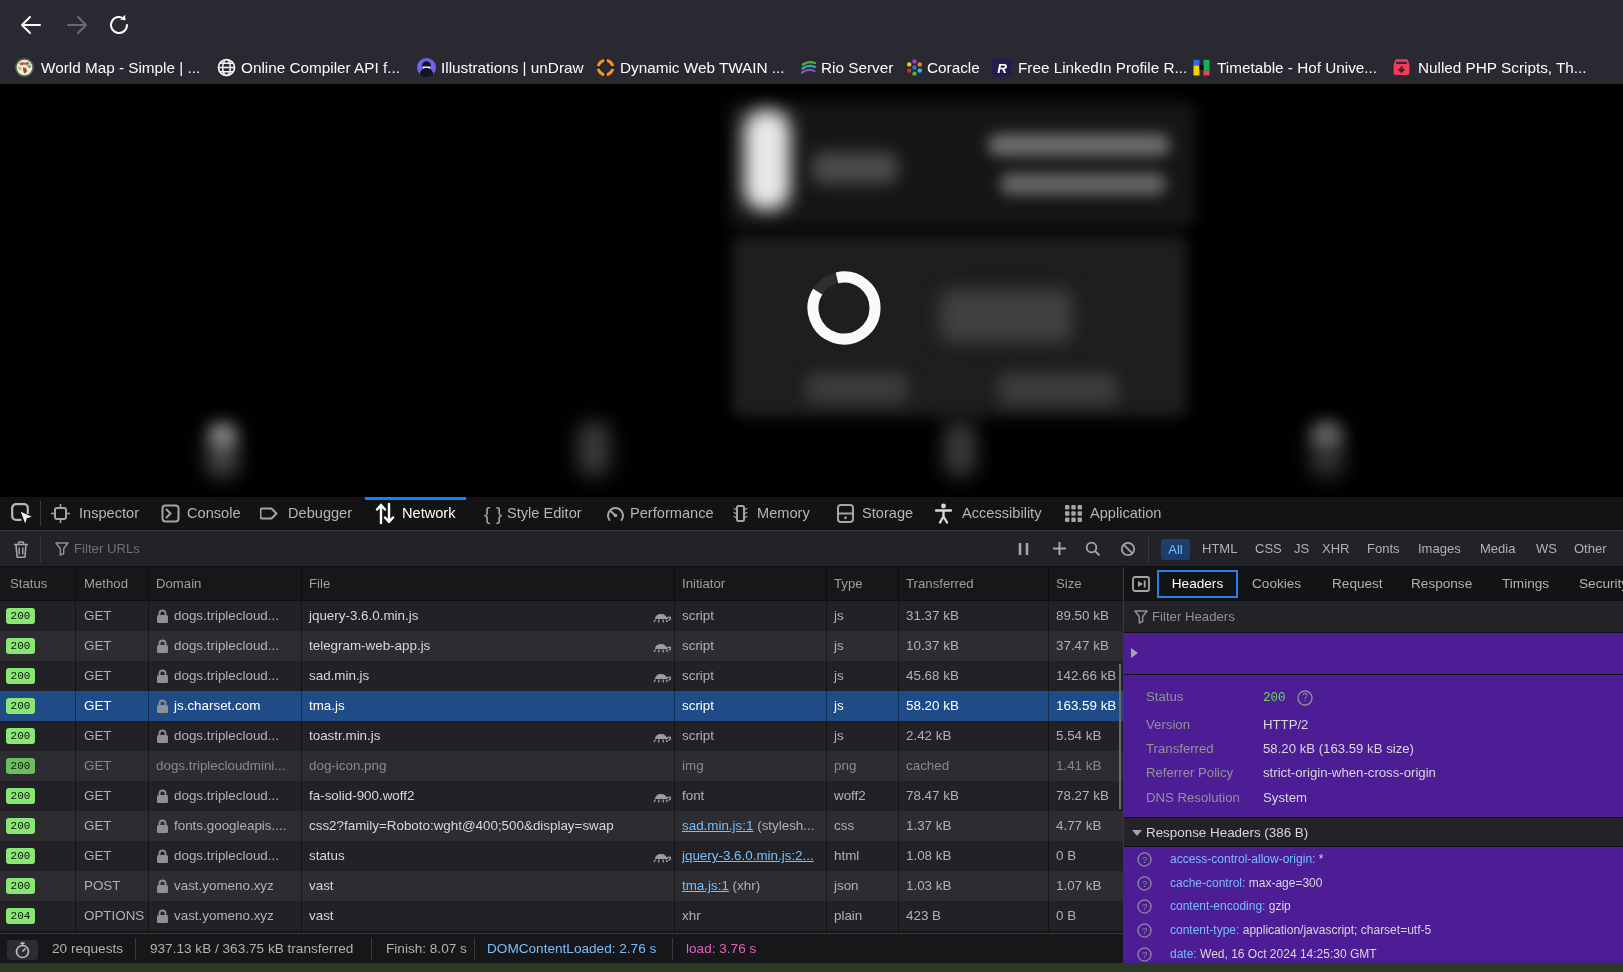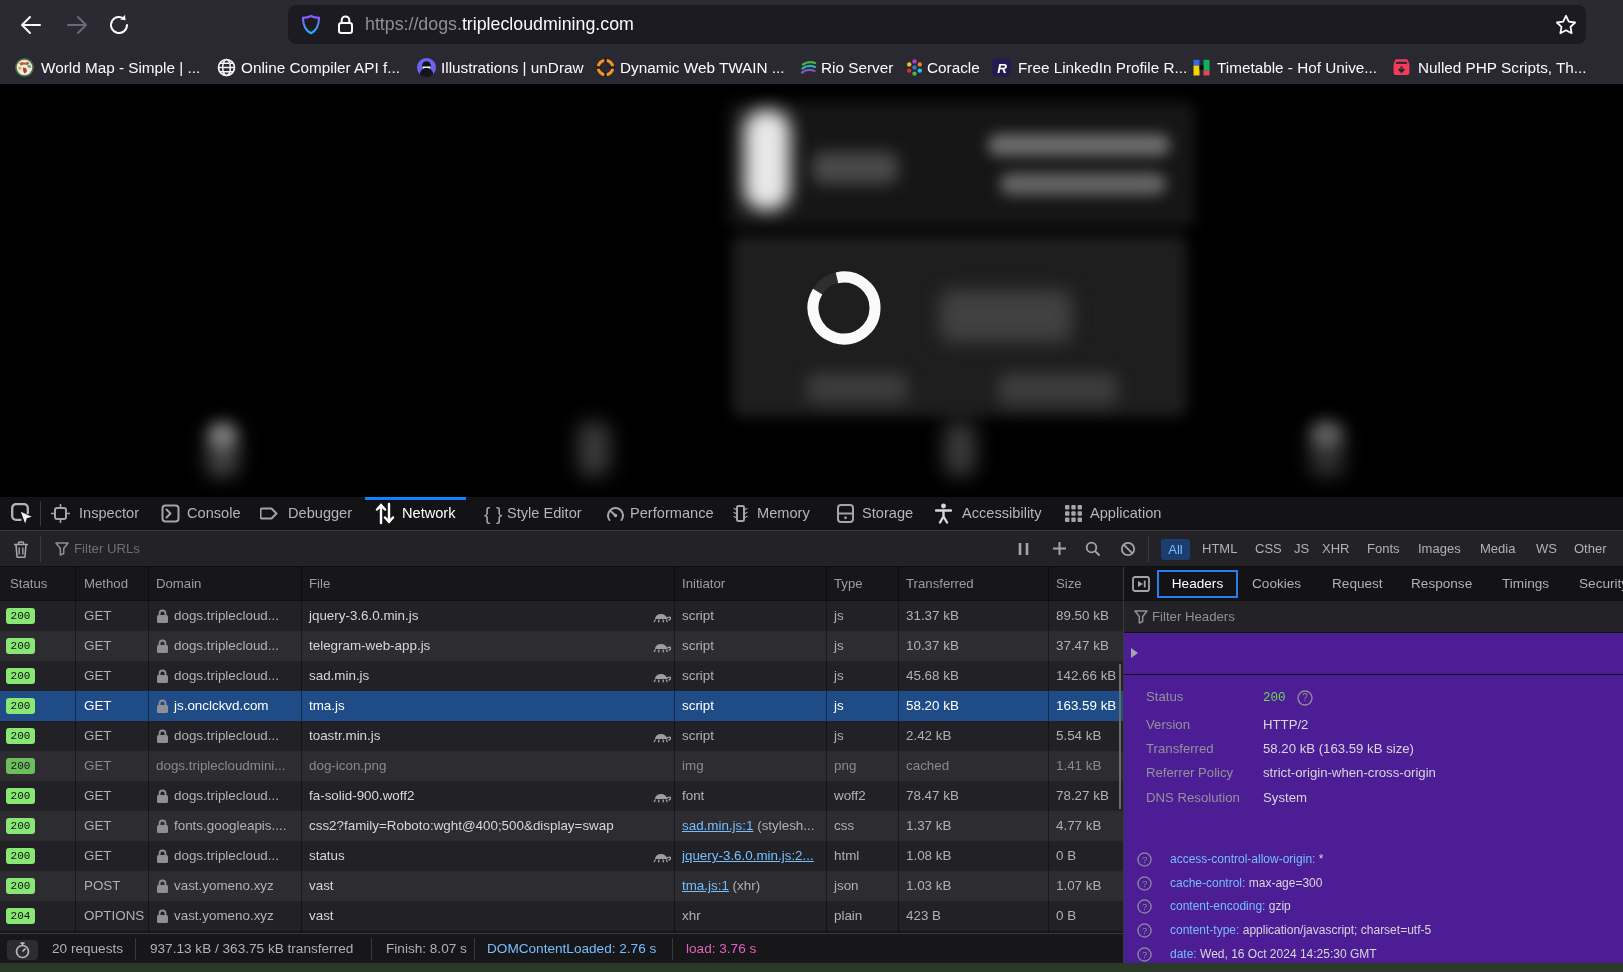--- a/index.html
+++ b/index.html
@@ -59,39 +59,20 @@
   <svg class="r" style="left:19px;top:14px" width="24" height="22" viewBox="0 0 24 22">
       <path d="M3 11h18M3 11l8-8M3 11l8 8" stroke="#fbfbfe" stroke-width="2" fill="none" stroke-linecap="round" stroke-linejoin="round"></path>
     </svg>
   <svg class="r" style="left:65px;top:14px" width="24" height="22" viewBox="0 0 24 22">
       <path d="M21 11H3M21 11l-8-8M21 11l-8 8" stroke="#6b6a74" stroke-width="2" fill="none" stroke-linecap="round" stroke-linejoin="round"></path>
     </svg>
   <svg class="r" style="left:108px;top:13px" width="22" height="24" viewBox="0 0 22 24">
       <path d="M19 12a8 8 0 1 1-2.4-5.7" stroke="#fbfbfe" stroke-width="2" fill="none" stroke-linecap="round"></path>
       <path d="M17.2 1.8v5h-5z" fill="#fbfbfe"></path>
     </svg>
-  <div class="r" id="urlbar">
-    <svg class="r" style="left:13px;top:9px" width="20" height="21" viewBox="0 0 20 21">
-        <defs>
-          <linearGradient id="sg" x1="0" y1="0" x2="0" y2="1">
-            <stop offset="0" stop-color="#9059ff"></stop>
-            <stop offset="1" stop-color="#20b0ff"></stop>
-          </linearGradient>
-        </defs>
-        <path d="M10 2c3 1.6 5.5 1.8 8 1.8 0 8-2 12.5-8 15.4-6-2.9-8-7.4-8-15.4 2.5 0 5-.2 8-1.8z" fill="none" stroke="url(#sg)" stroke-width="2.1"></path>
-      </svg>
-    <svg class="r" style="left:49px;top:9px" width="17" height="21" viewBox="0 0 17 21">
-        <rect x="2" y="9" width="13" height="10" rx="2.2" fill="none" stroke="#fbfbfe" stroke-width="2"></rect>
-        <path d="M4.7 9V6.2a3.8 3.8 0 0 1 7.6 0V9" fill="none" stroke="#fbfbfe" stroke-width="2"></path>
-      </svg>
-    <div class="r" style="left:77px;top:0;line-height:39px;font-size:17.8px;color:#8f8f99">https://dogs.<span style="color:#fbfbfe">triplecloudmining.com</span></div>
-    <svg class="r" style="left:1267px;top:9px" width="22" height="21" viewBox="0 0 22 21">
-        <path d="M11 1.8l2.8 5.8 6.3.9-4.6 4.4 1.1 6.3-5.6-3-5.6 3 1.1-6.3L1.9 8.5l6.3-.9z" fill="none" stroke="#fbfbfe" stroke-width="1.8" stroke-linejoin="round"></path>
-      </svg>
-  </div>
 </div>
 
 <div class="r" id="bookmarks">
 
   <svg class="fav" style="left:15px" viewBox="0 0 19 19">
       <circle cx="9.5" cy="9.5" r="8.6" fill="#e9efdd" stroke="#4c6b44" stroke-width="1.6"></circle>
       <path d="M4 5.5l3-1.5 3 .8 2.6-1 2 1.8-2.2 1.4-3.4-.4-3 1z" fill="#c0392b" opacity=".85"></path>
       <path d="M8 9.5l3 .5 1 3.2-2.2 2.6-1.6-2.8z" fill="#c0392b"></path>
       <path d="M12.5 6.5l3 .6 1 2-1.8 1.2-2.4-1.4z" fill="#7daa6a"></path>
       <path d="M3.2 8.5l2.6.4.8 2-1.8 1.4-1.6-1.6z" fill="#e0b13e"></path>
@@ -374,21 +355,21 @@
       <div class="cell" style="left:906px">45.68 kB</div>
       <div class="cell" style="left:1056px">142.66 kB</div>
     </div>
     <div class="row sel" style="top:90px">
       <div class="badge">200</div>
       <div class="cell" style="left:84px">GET</div>
       <svg class="cell" style="left:156px;top:8px" width="13" height="15" viewBox="0 0 13 15">
           <rect x="1" y="6" width="11" height="8" rx="1.5" fill="#8f8f94"></rect>
           <path d="M3.5 6V4.5a3 3 0 0 1 6 0V6" fill="none" stroke="#8f8f94" stroke-width="1.8"></path>
         </svg>
-      <div class="cell" style="left:174px">js.onclckvd.com</div>
+      <div class="cell" style="left:174px">js.charset.com</div>
       <div class="cell file" style="left:309px">tma.js</div>
       <div class="cell" style="left:682px;max-width:142px;overflow:hidden">script</div>
       <div class="cell" style="left:834px">js</div>
       <div class="cell" style="left:906px">58.20 kB</div>
       <div class="cell" style="left:1056px">163.59 kB</div>
     </div>
     <div class="row " style="top:120px">
       <div class="badge">200</div>
       <div class="cell" style="left:84px">GET</div>
       <svg class="cell" style="left:156px;top:8px" width="13" height="15" viewBox="0 0 13 15">
@@ -541,20 +522,24 @@
       </svg>
     <div class="sumlab" style="top:150px">Version</div>
       <div class="sumval" style="top:150px">HTTP/2</div>
     <div class="sumlab" style="top:174px">Transferred</div>
       <div class="sumval" style="top:174px">58.20 kB (163.59 kB size)</div>
     <div class="sumlab" style="top:198px">Referrer Policy</div>
       <div class="sumval" style="top:198px">strict-origin-when-cross-origin</div>
     <div class="sumlab" style="top:223px">DNS Resolution</div>
       <div class="sumval" style="top:223px">System</div>
 
+    <div class="r" style="left:0;top:250px;width:500px;height:30px;border-top:1px solid #0f0f11;border-bottom:1px solid #0f0f11;background:#232327">
+      <div class="r" style="left:8px;top:12px;width:0;height:0;border-top:6.5px solid #a5a5a8;border-left:5px solid transparent;border-right:5px solid transparent"></div>
+      <div class="r" style="left:22px;top:0;line-height:29px;font-size:13.4px;color:#d7d7db">Response Headers (386 B)</div>
+    </div>
     <div class="hrow" style="top:284px"><span class="hname">access-control-allow-origin:</span> <span class="hval">*</span></div>
     <div class="hrow" style="top:308px"><span class="hname">cache-control:</span> <span class="hval">max-age=300</span></div>
     <div class="hrow" style="top:331px"><span class="hname">content-encoding:</span> <span class="hval">gzip</span></div>
     <div class="hrow" style="top:355px"><span class="hname">content-type:</span> <span class="hval">application/javascript; charset=utf-5</span></div>
     <div class="hrow" style="top:379px"><span class="hname">date:</span> <span class="hval">Wed, 16 Oct 2024 14:25:30 GMT</span></div>
     <svg class="qmark" style="top:285px" width="15" height="15" viewBox="0 0 16 16">
         <circle cx="8" cy="8" r="7" fill="none" stroke="#8f8f94" stroke-width="1.4"></circle>
         <text x="8" y="11.4" text-anchor="middle" font-size="10" fill="#8f8f94" font-family="Liberation Sans">?</text>
       </svg>
     <svg class="qmark" style="top:309px" width="15" height="15" viewBox="0 0 16 16">

